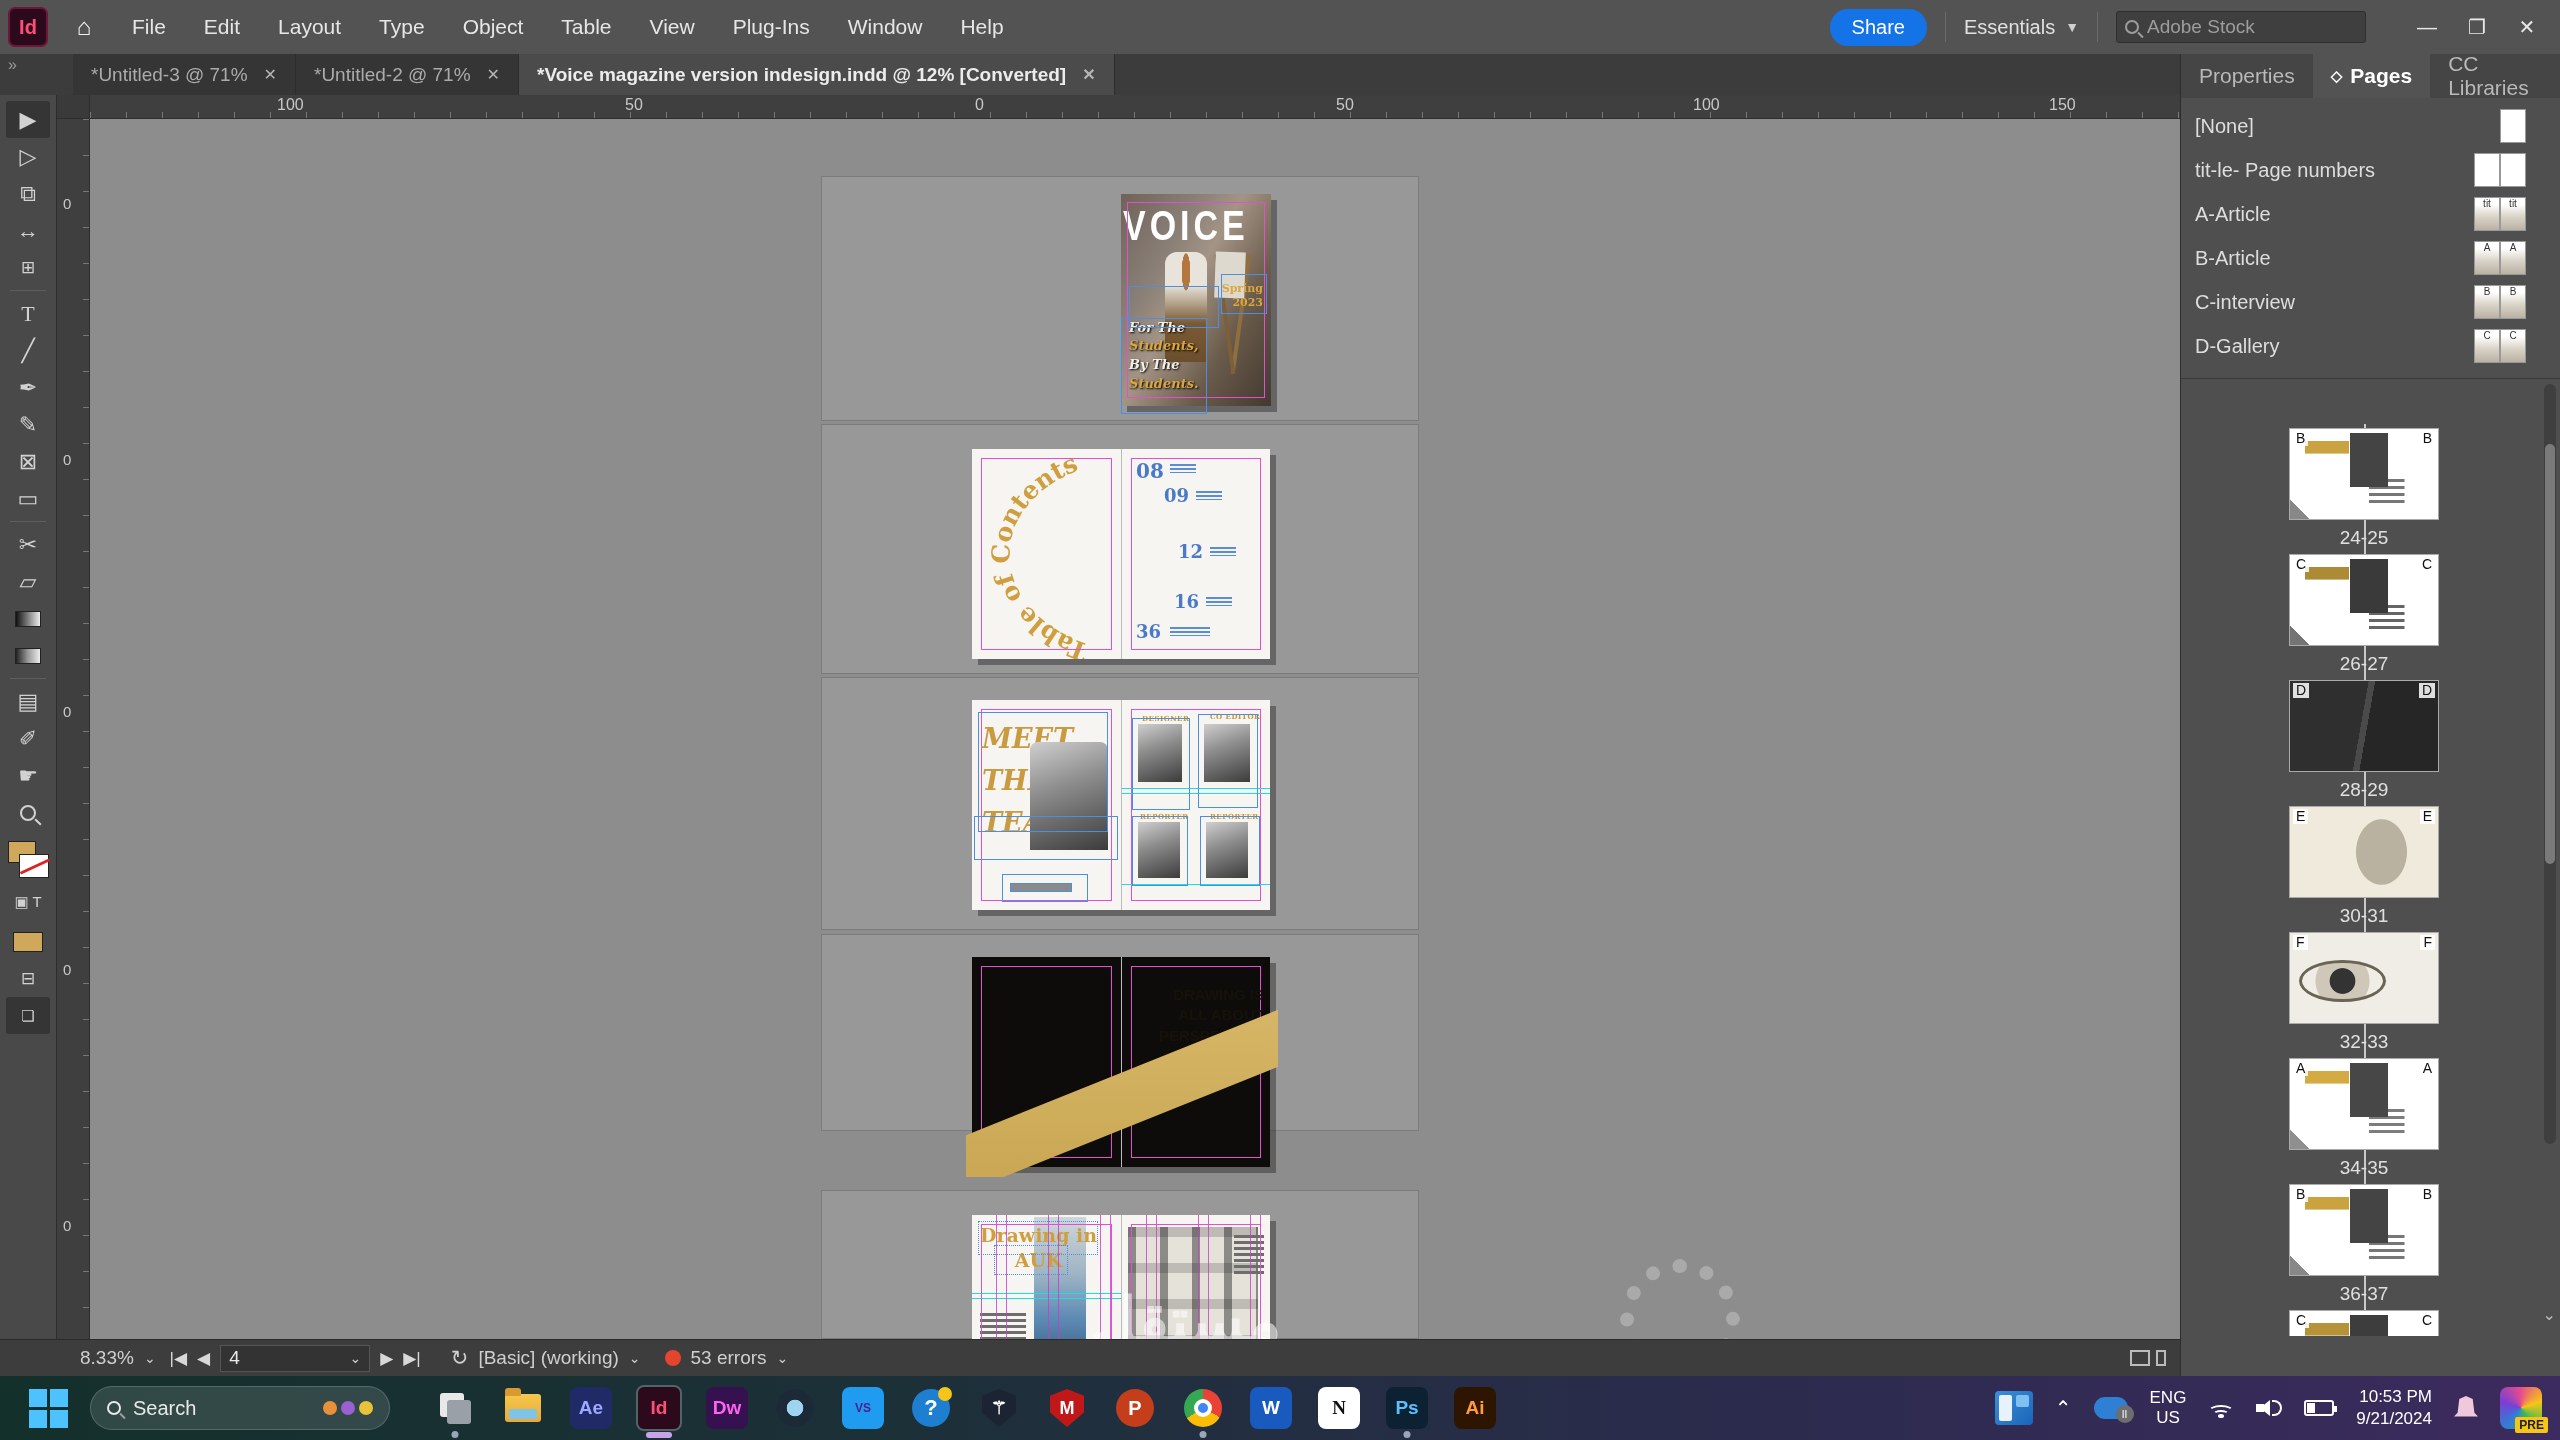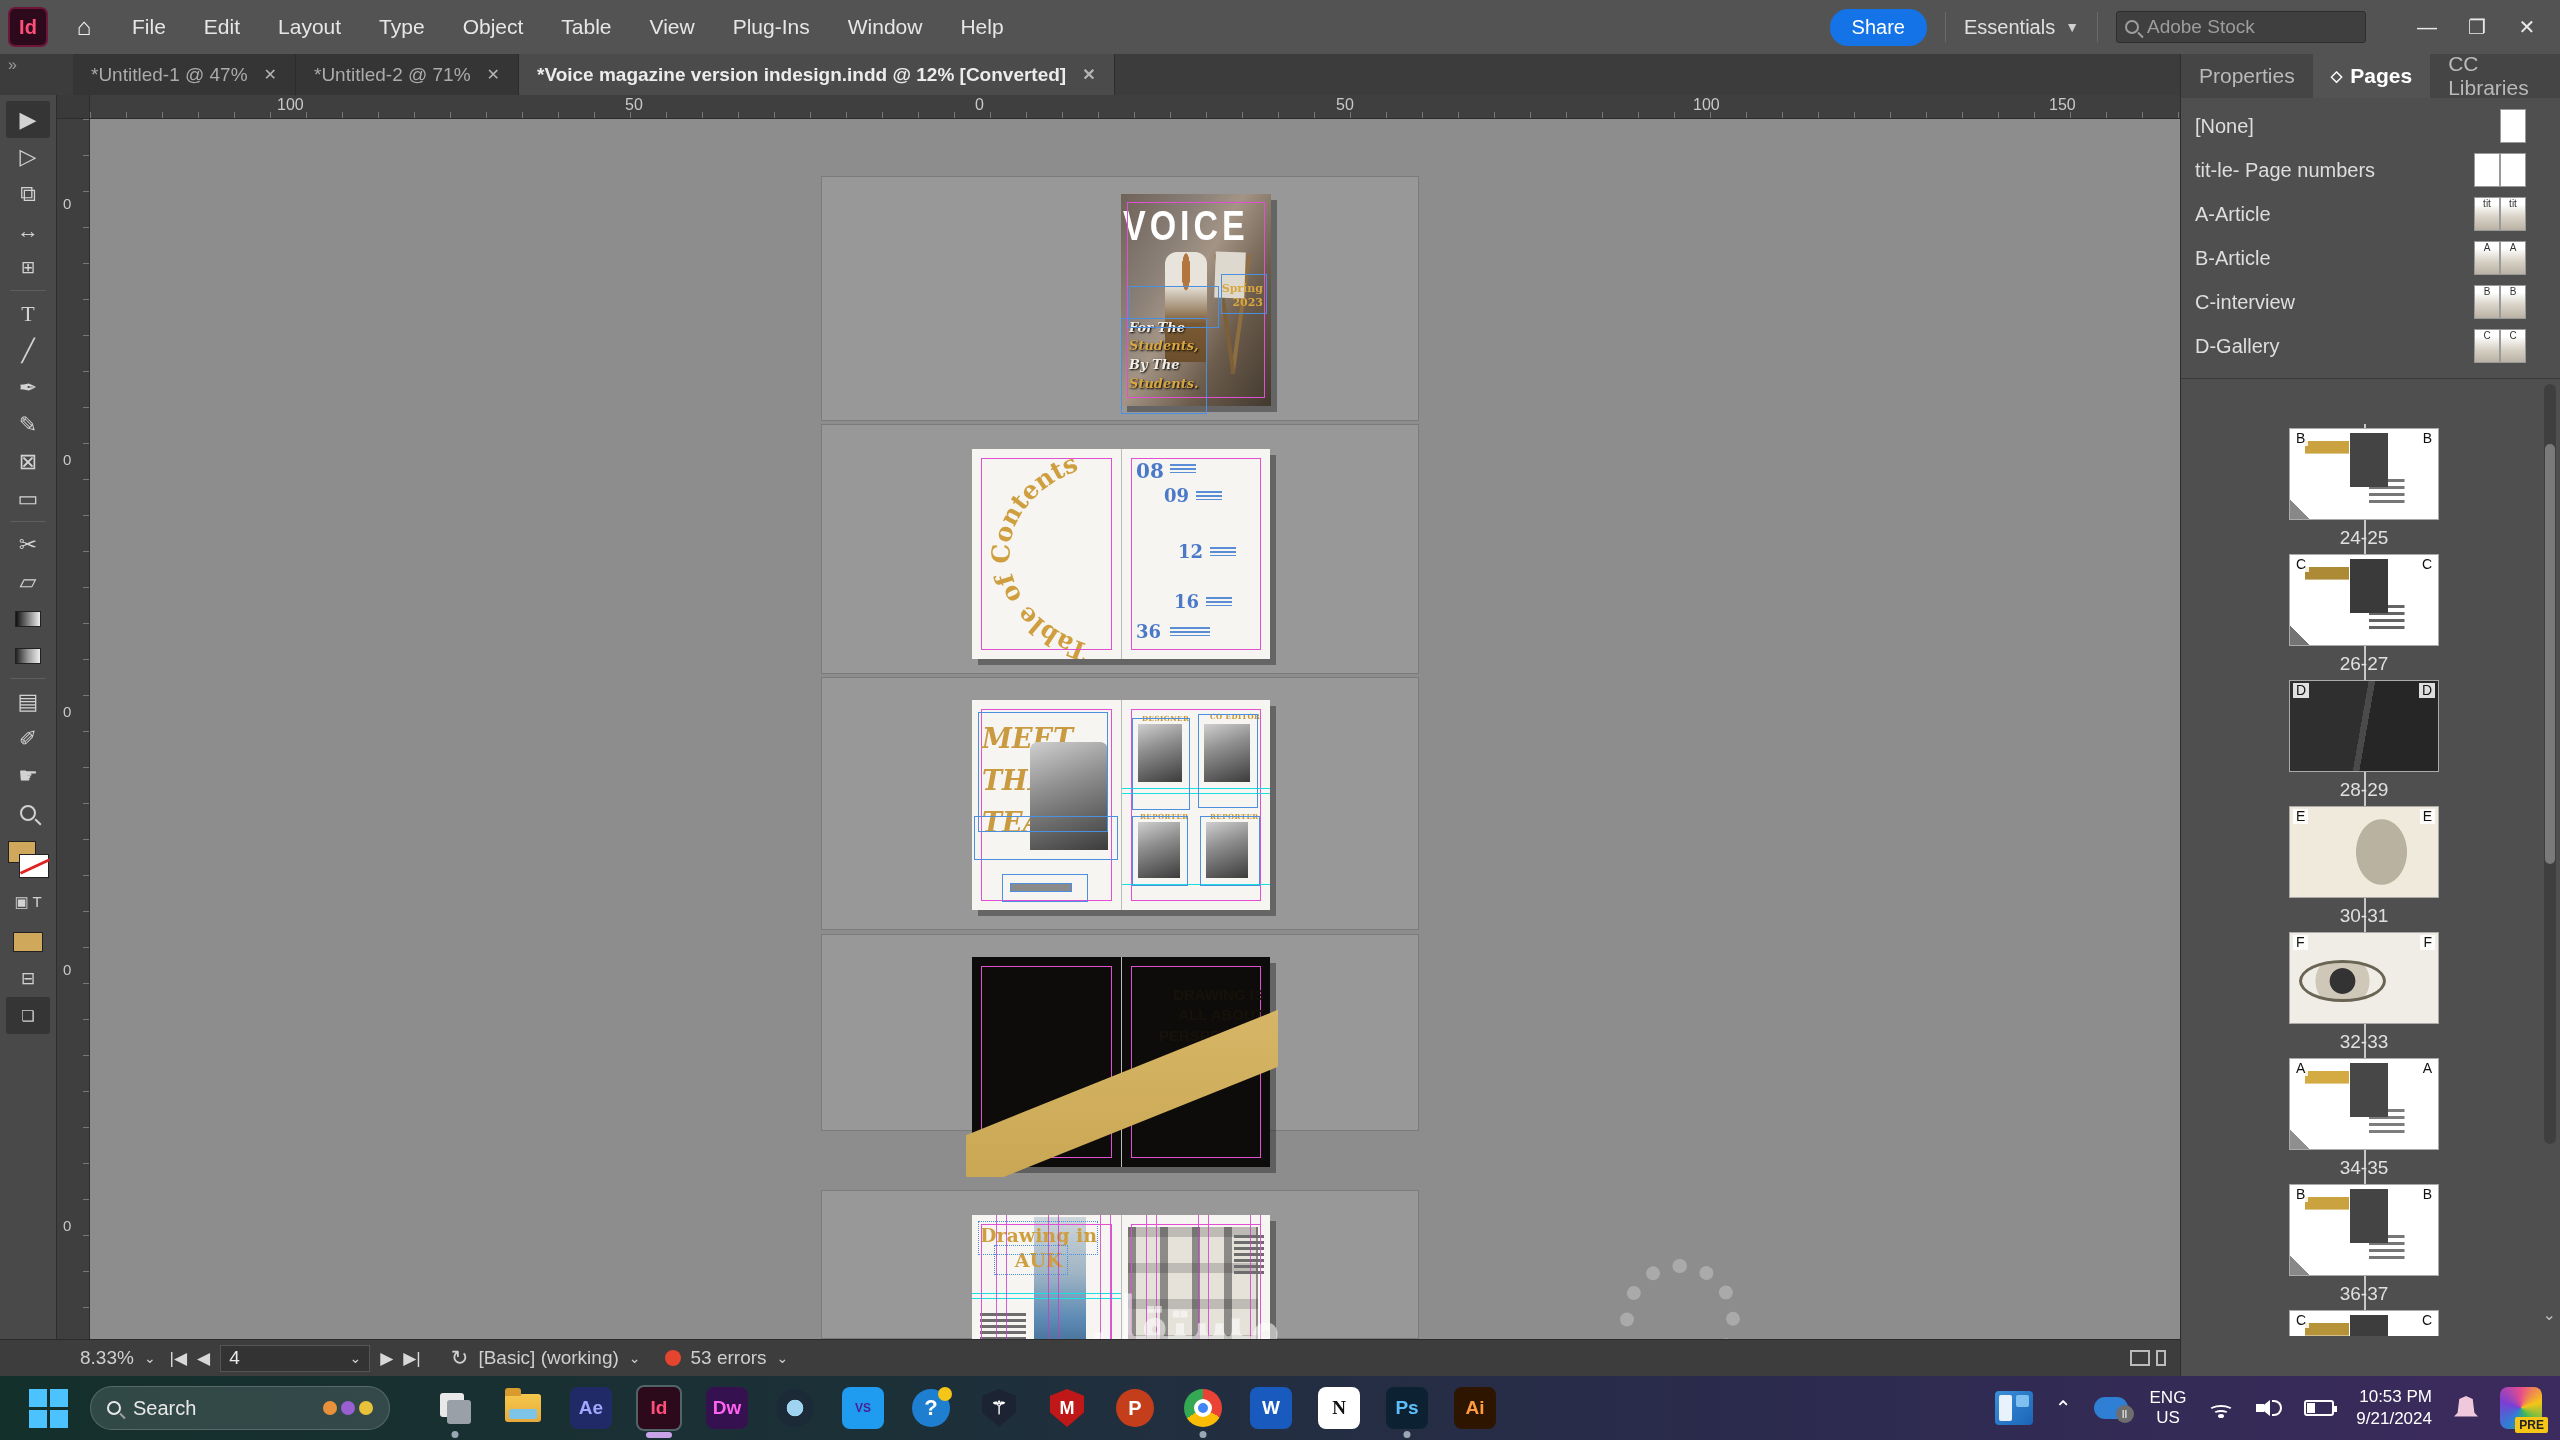--- a/index.html
+++ b/index.html
@@ -259,21 +259,21 @@
         <div>—</div>
         <div>❐</div>
         <div>✕</div>
       </div>
     </div>
   </div>
 
   <div class="tabrow">
     <div class="tab-corner">»</div>
     <div class="doctab">
-      <span>*Untitled-1 @ 47%</span>
+      <span>*Untitled-3 @ 71%</span>
         <span class="tab-close">✕</span>
     </div>
     <div class="doctab">
       <span>*Untitled-2 @ 71%</span>
         <span class="tab-close">✕</span>
     </div>
     <div class="doctab active">
       <span>*Voice magazine version indesign.indd @ 12% [Converted]</span>
         <span class="tab-close">✕</span>
     </div>

